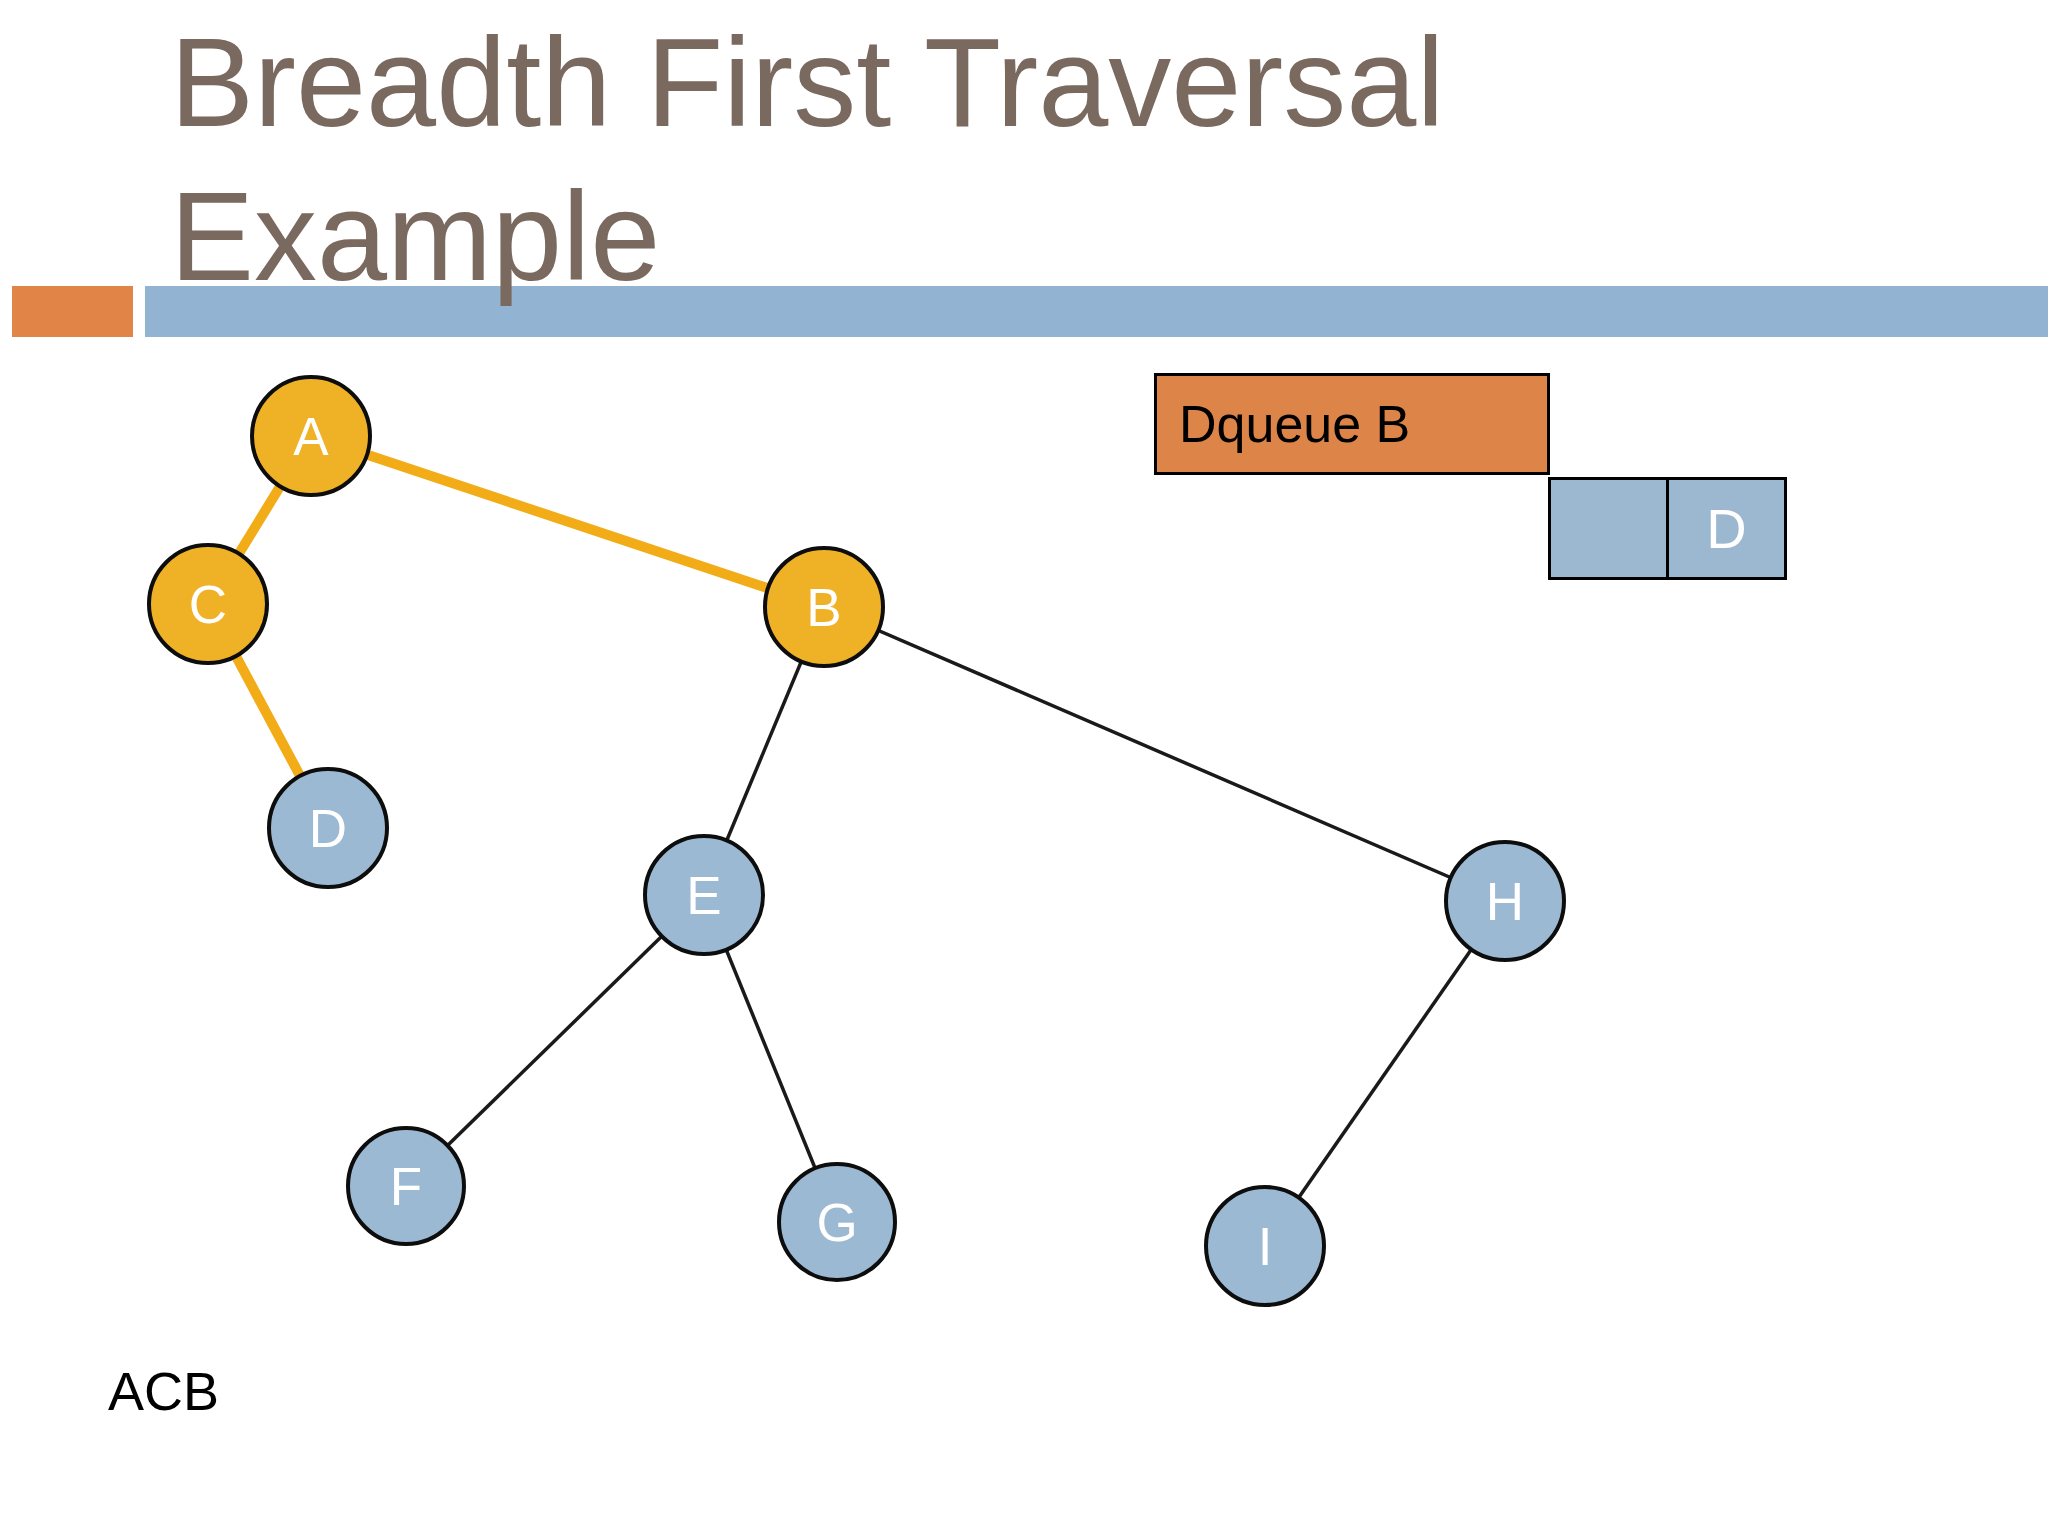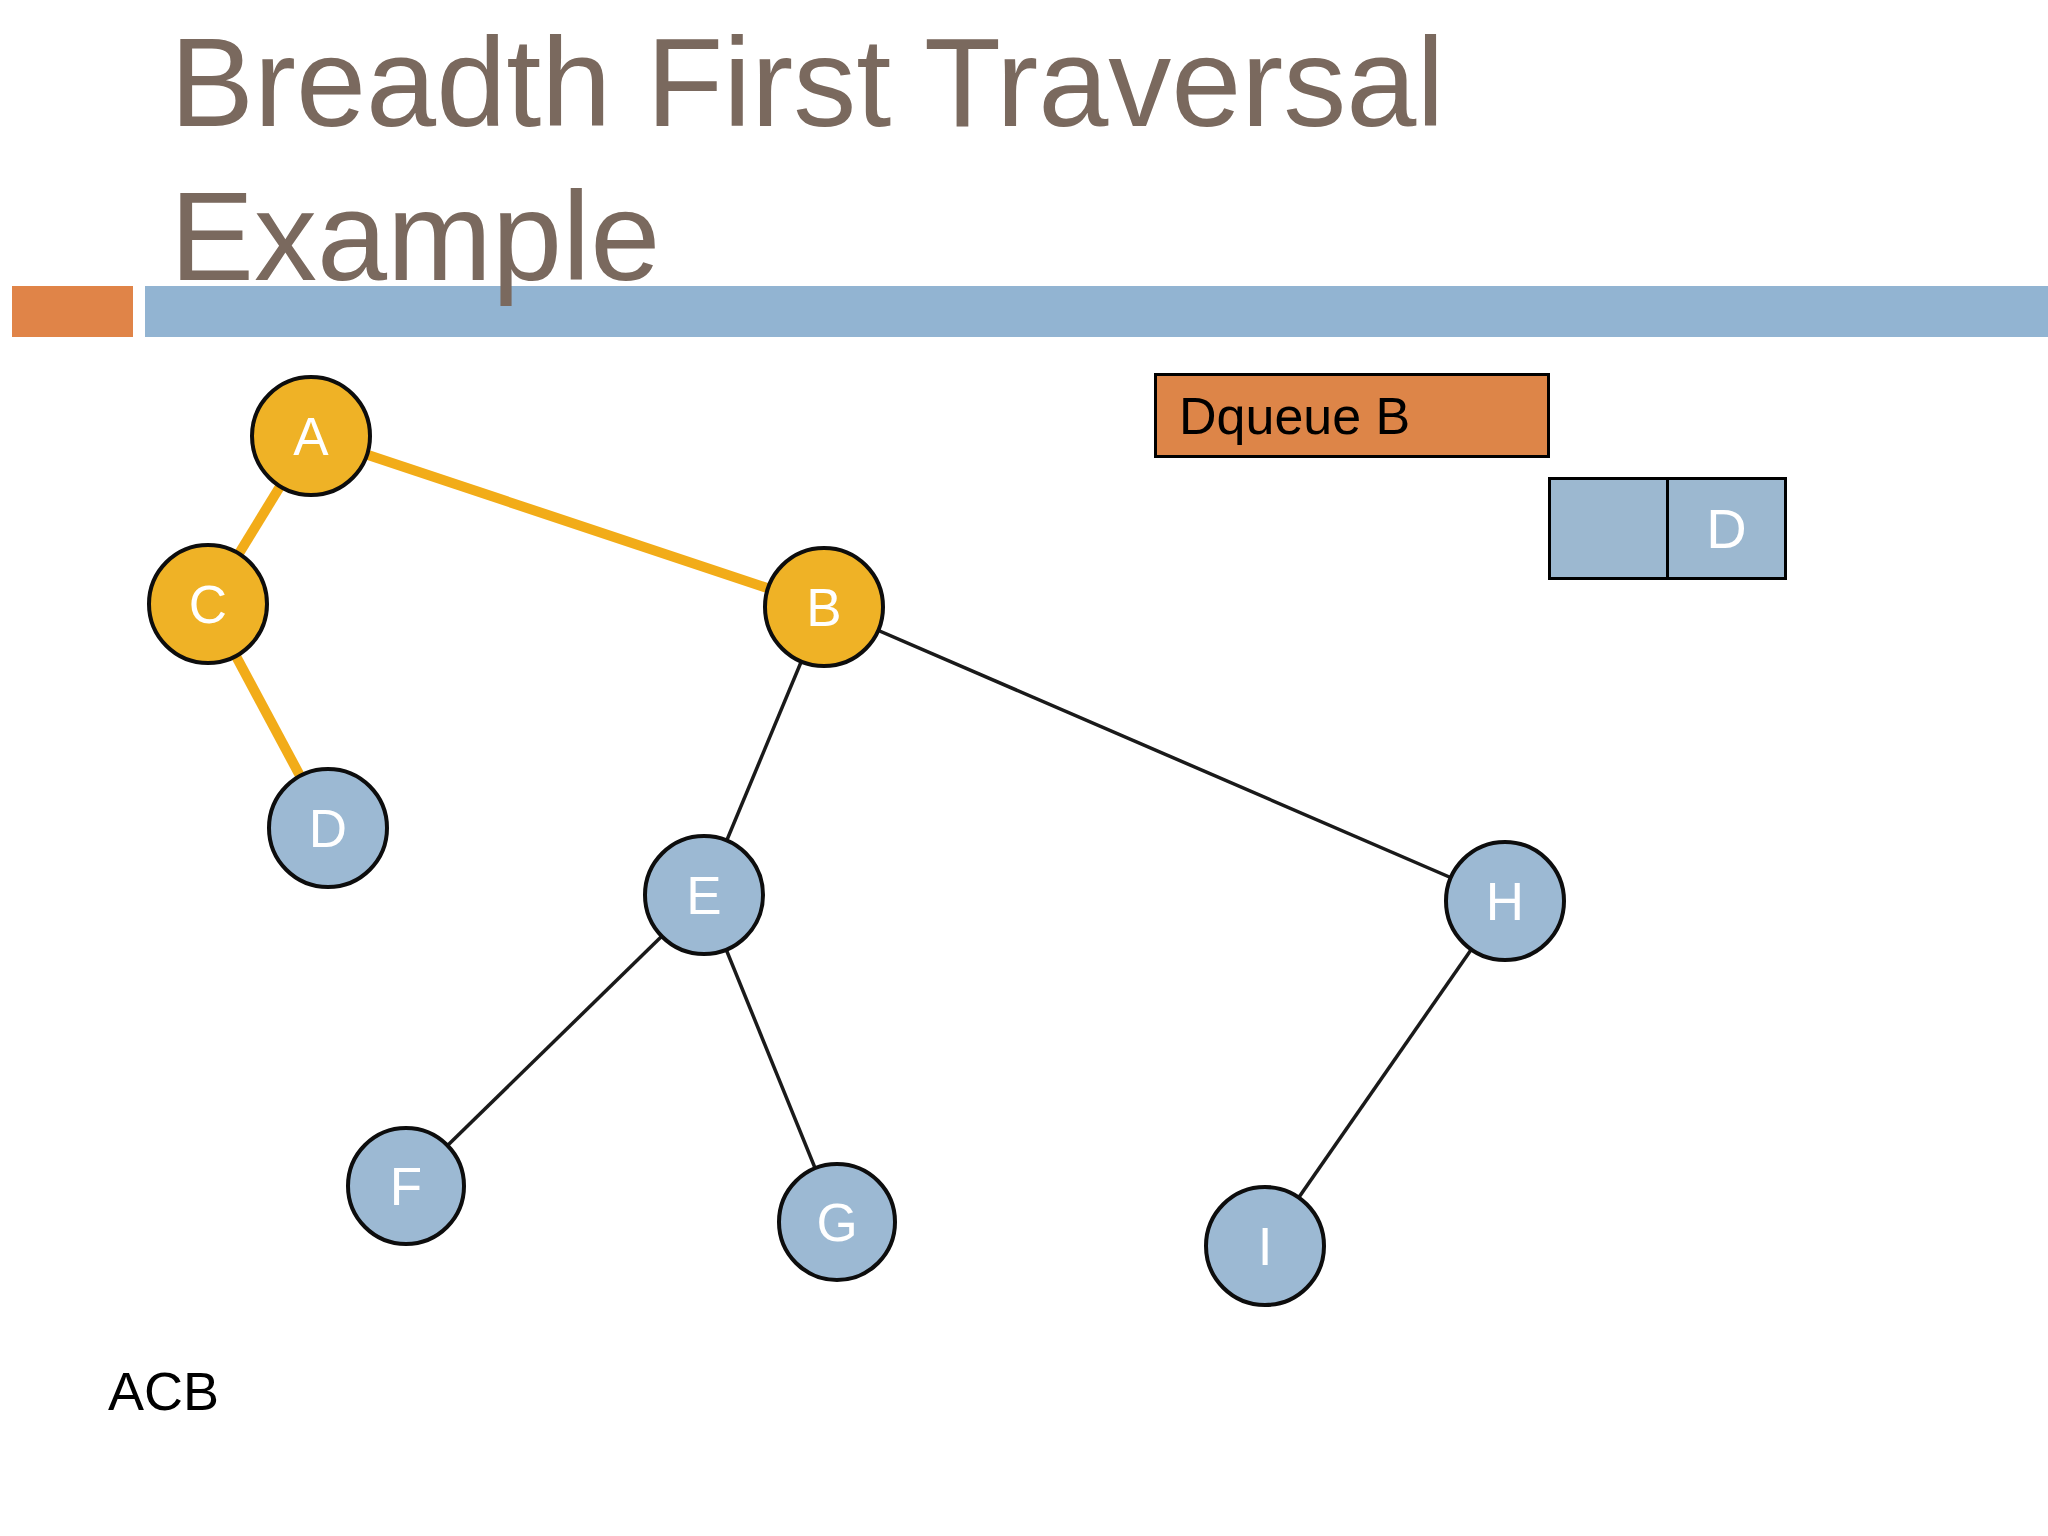--- a/index.html
+++ b/index.html
@@ -14,21 +14,21 @@
   }
   .accent-square{
     position:absolute;left:0;top:286px;width:121px;height:51px;
     background:#e08448;z-index:1;
   }
   .title-bar{
     position:absolute;left:133px;top:286px;width:1915px;height:51px;
     background:#92b4d2;z-index:1;
   }
   .dqueue-box{
-    position:absolute;left:1142px;top:373px;width:396px;height:85px;
+    position:absolute;left:1142px;top:373px;width:396px;height:102px;
     background:#dd8548;border:3px solid #000;box-sizing:border-box;
     display:flex;align-items:center;z-index:2;
   }
   .dqueue-box span{padding-left:22px;font-size:52px;color:#000;}
   .queue-table{
     position:absolute;left:1536px;top:477px;display:flex;z-index:2;
   }
   .queue-cell{
     width:115px;height:97px;background:#9cb8d0;border:3px solid #000;
     display:flex;align-items:center;justify-content:center;

